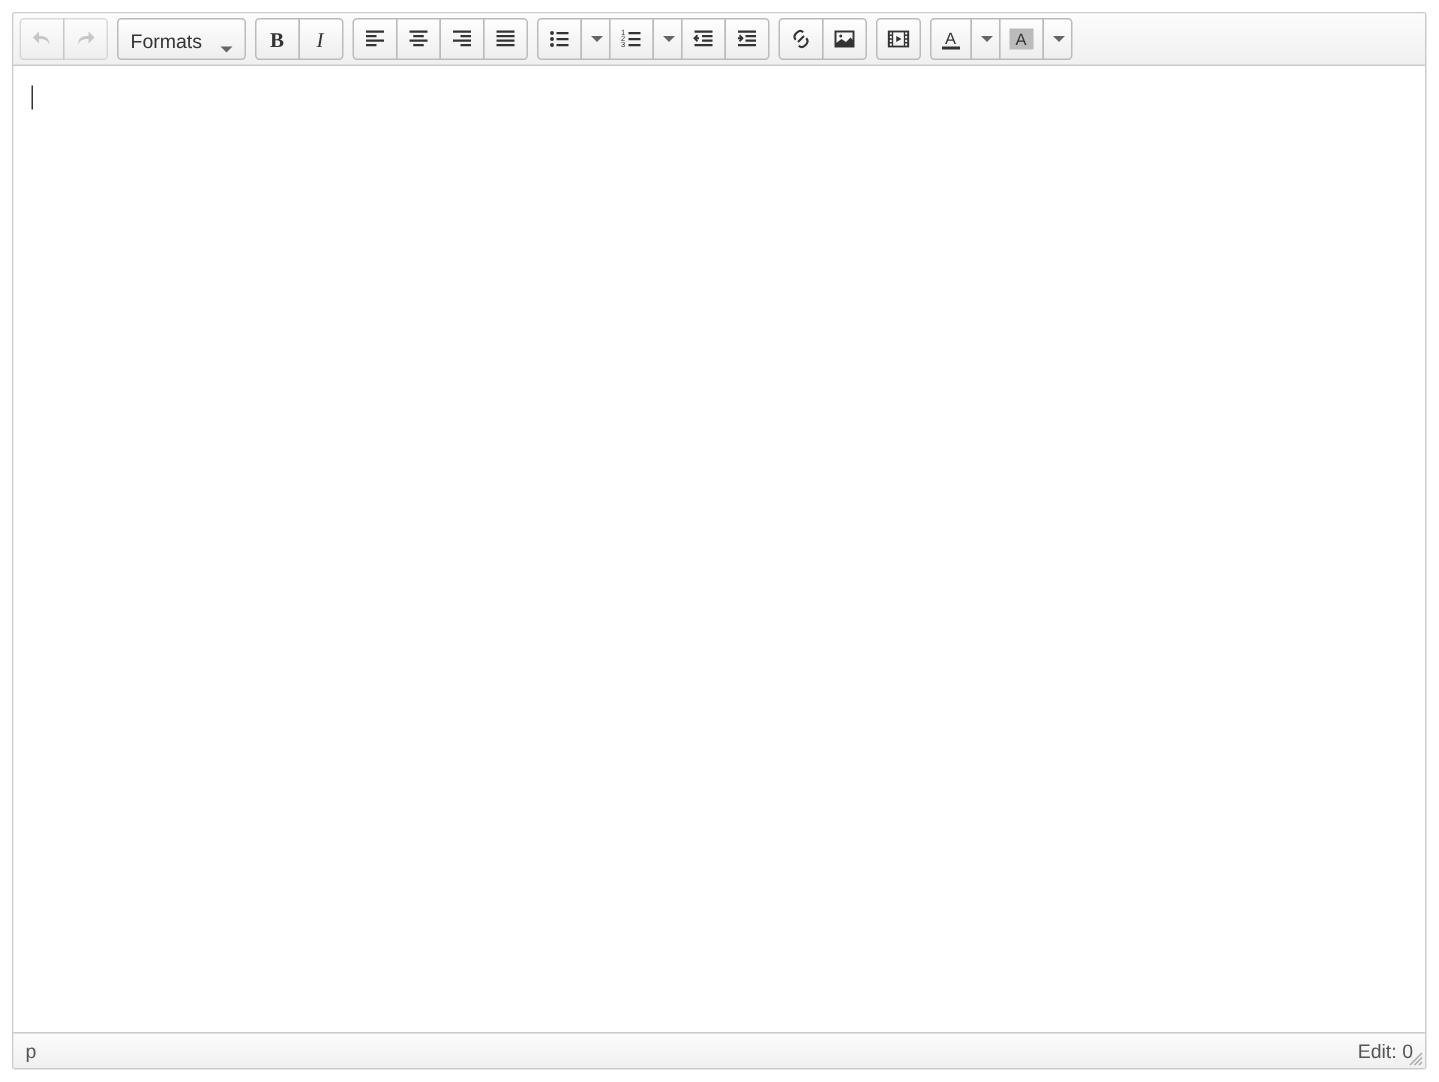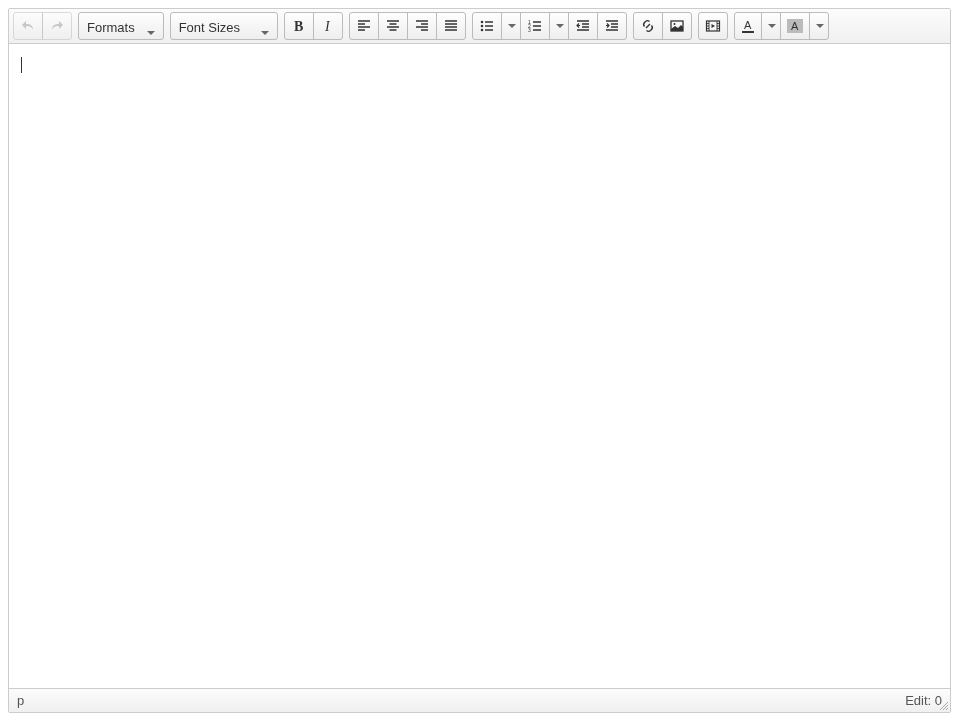--- a/index.html
+++ b/index.html
@@ -167,26 +167,20 @@
       </button>
     </div>
 
     <div class="tb-group">
       <div class="tb-select wide">
         <span>Formats</span>
         <span class="caret"></span>
       </div>
     </div>
 
-    <div class="tb-group">
-      <div class="tb-select" style="min-width:108px">
-        <span>Font Sizes</span>
-        <span class="caret"></span>
-      </div>
-    </div>
 
     <div class="tb-group">
       <button class="tb-btn">
         <svg class="ico" viewBox="0 0 16 16">
             <text x="3" y="13" font-family="Georgia,serif" font-weight="bold" font-size="14" fill="#333">B</text>
           </svg>
       </button>
       <button class="tb-btn">
         <svg class="ico" viewBox="0 0 16 16">
             <text x="5" y="13" font-family="Georgia,serif" font-style="italic" font-size="14" fill="#333">I</text>

